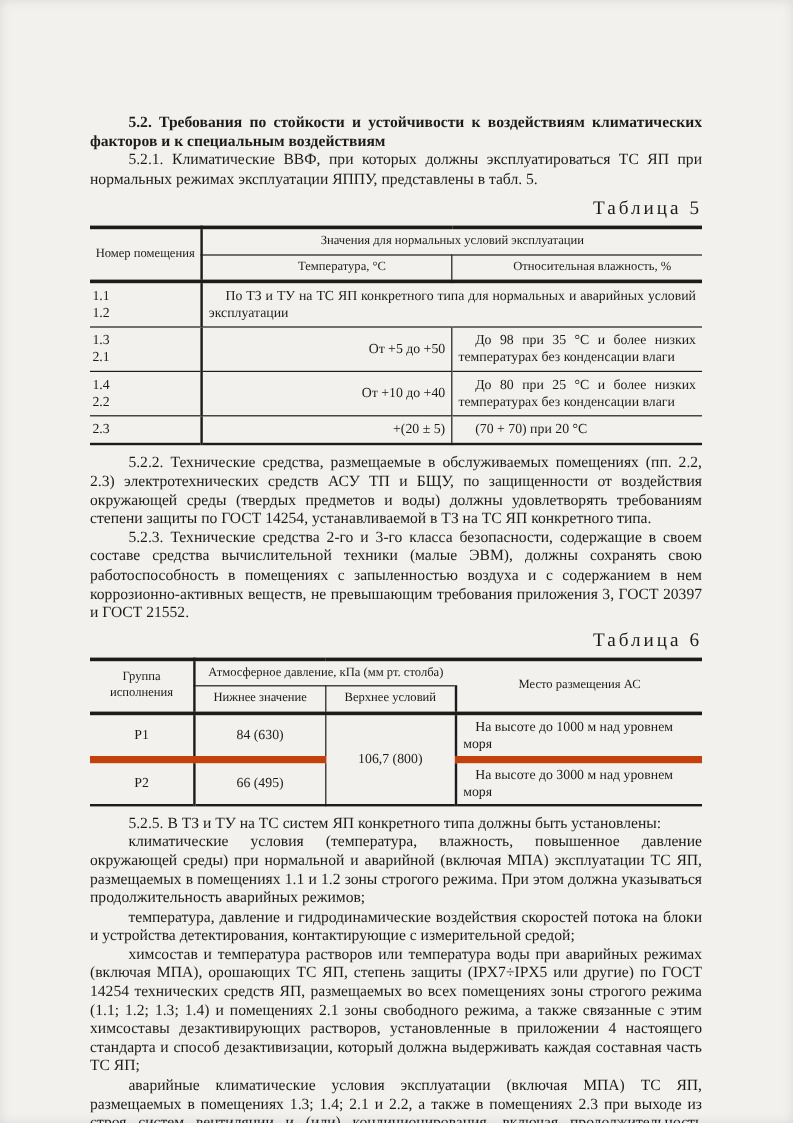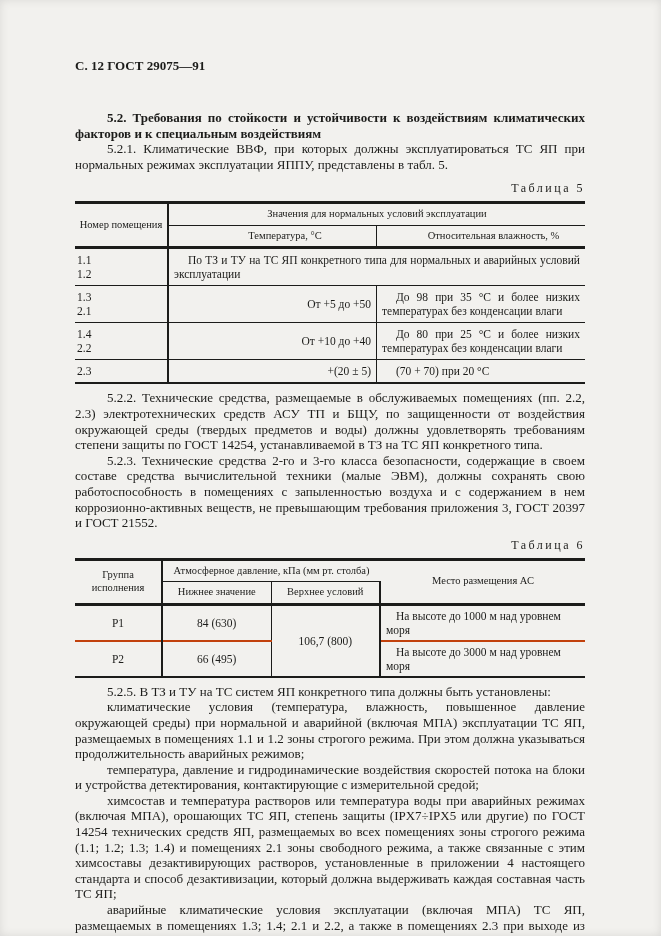--- a/index.html
+++ b/index.html
@@ -10,21 +10,21 @@
     color:#1c1c1a;
   }
   .page{
     box-sizing:border-box;width:661px;height:936px;
     padding:58px 76px 0 75px;
     box-shadow:inset 0 0 10px rgba(0,0,0,0.10);
   }
   .runhead{font-weight:bold;font-size:13px;line-height:16px;margin:0 0 14px 0;}
   p{margin:0;font-size:13px;line-height:15.6px;text-align:justify;text-indent:32px;}
   .bold{font-weight:bold;margin-top:36px;}
-  .caption{font-size:12px;letter-spacing:2.5px;text-align:right;text-indent:0;margin:9px 0 5px 0;}
+  .caption{font-size:16px;letter-spacing:2.5px;text-align:right;text-indent:0;margin:9px 0 5px 0;}
   .cap6{margin-top:7px;}
   .gap-top{margin-top:6px;}
 
   table{border-collapse:collapse;width:510px;table-layout:fixed;}
   th,td{font-weight:normal;vertical-align:middle;}
   th{font-size:10.5px;line-height:12.5px;text-align:center;padding:4px 3px;}
   td{font-size:11.5px;line-height:14px;padding:3px 5px;}
 
   .t5{border-top:3px solid #1c1c1a;border-bottom:2px solid #1c1c1a;}
   .t5 thead{border-bottom:3px solid #1c1c1a;}
@@ -37,30 +37,29 @@
   .t5 td.temp{text-align:right;padding-left:16px;}
   .t5 td.wide{text-align:justify;text-indent:14px;}
 
   .t6{border-top:3px solid #1c1c1a;border-bottom:2px solid #1c1c1a;}
   .t6 thead{border-bottom:3px solid #1c1c1a;}
   .t6 .c-grp{width:80px;border-right:2px solid #1c1c1a;}
   .t6 .c-low{width:113px;border-right:1px solid #1c1c1a;}
   .t6 .c-up{width:119px;border-right:2.5px solid #1c1c1a;}
   .t6 .c-place{width:198px;}
   .t6 th.sub{border-top:1px solid #1c1c1a;}
-  .t6 tbody tr + tr{border-top:2px solid #c2410c;}
+  .t6 tbody tr + tr{border-top:6px solid #c2410c;}
   .t6 td.ctr{text-align:center;}
   .t6 td.place{text-align:left;text-indent:10px;}
 </style>
 </head>
 <body>
 
 <div class="page">
 
-  <div class="runhead">С. 12 ГОСТ 29075—91</div>
 
   <p class="bold">5.2. Требования по стойкости и устойчивости к воздействиям климатических факторов и к специальным воздействиям</p>
   <p>5.2.1. Климатические ВВФ, при которых должны эксплуатироваться ТС ЯП при нормальных режимах эксплуатации ЯППУ, представлены в табл. 5.</p>
 
   <div class="caption">Таблица 5</div>
 
   <table class="t5">
     <thead>
       <tr>
         <th rowspan="2" class="c-room">Номер помещения</th>

